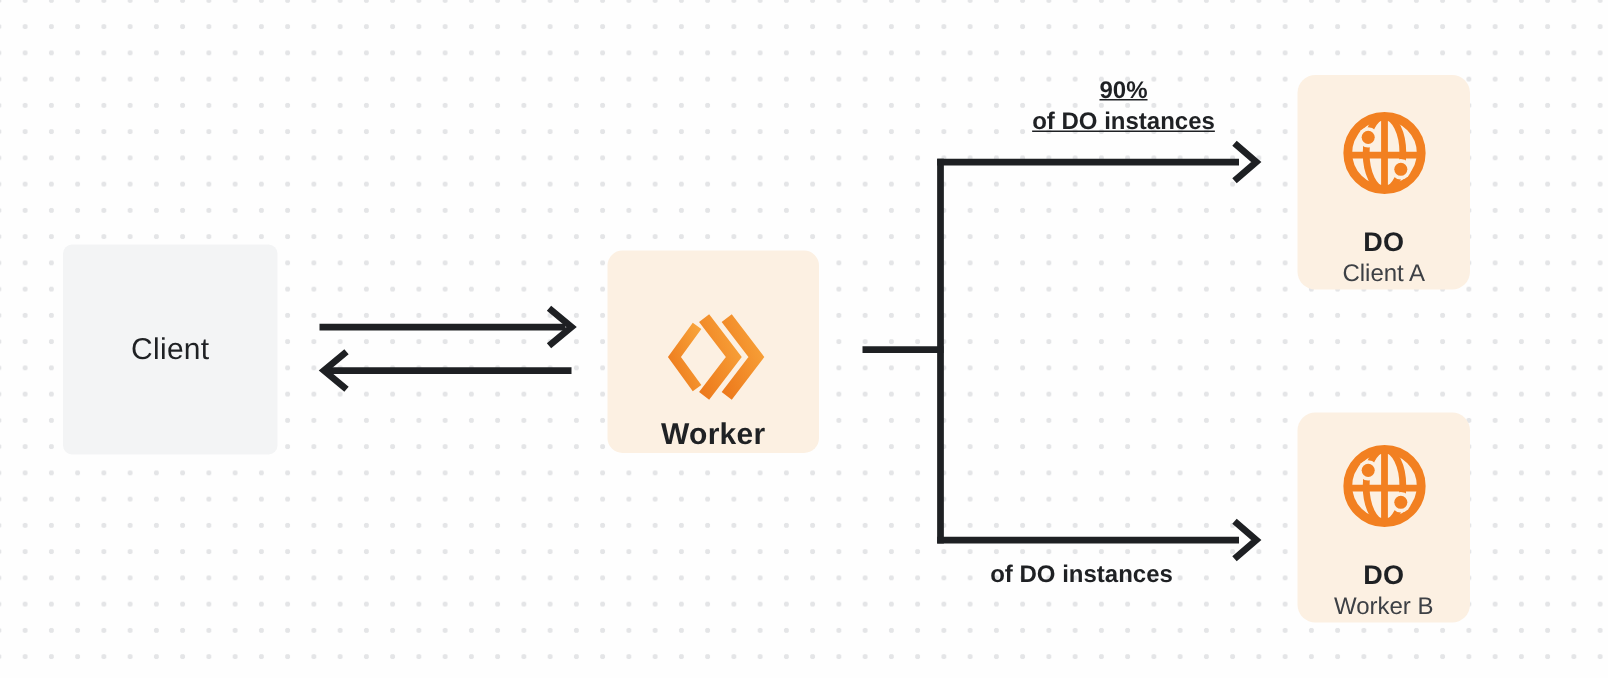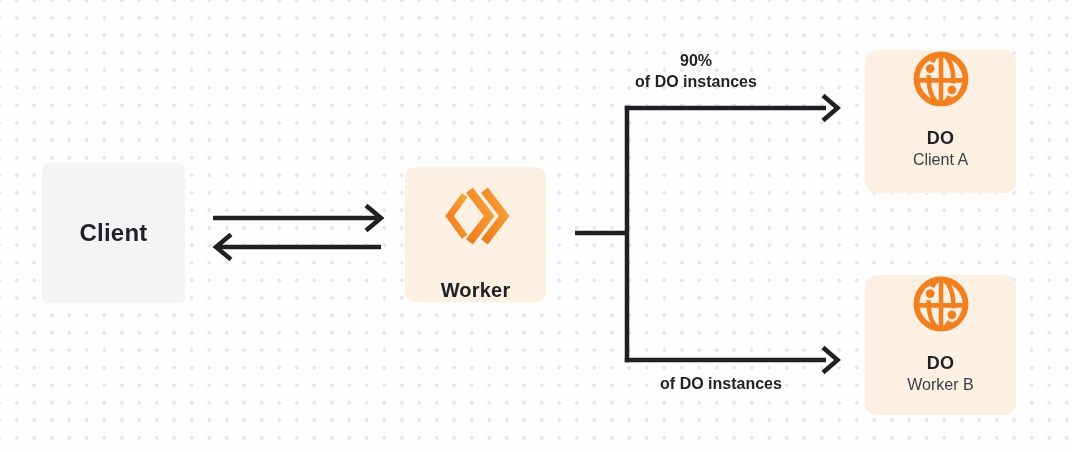--- a/index.html
+++ b/index.html
@@ -40,51 +40,51 @@
   .node{
     position:absolute;
     display:flex;flex-direction:column;
     align-items:center;justify-content:center;
   }
   .node-client{
     left:42px;top:163px;width:143px;height:140px;
     background:var(--box-gray);border-radius:6px;
   }
   .node-client .node-label{
-    font-size:24px;font-weight:bold;color:var(--text-dark);letter-spacing:.2px;
+    font-size:20px;font-weight:normal;color:var(--text-dark);letter-spacing:.2px;
   }
   .node-worker{
     left:405px;top:167px;width:141px;height:135px;
     background:var(--box-cream);border-radius:10px;
-    justify-content:space-between;padding-top:17px;
+    justify-content:flex-end;padding-top:17px;
   }
   .node-worker .node-label{
     font-size:20px;font-weight:bold;color:var(--text-dark);
     margin-top:9px;letter-spacing:.2px;
   }
   .node-do{
-    left:865px;width:151px;
+    left:865px;width:115px;
     background:var(--box-cream);border-radius:12px;
-    justify-content:flex-start;
+    justify-content:flex-end;
   }
   .node-do-a{top:50px;height:143px;}
   .node-do-b{top:275px;height:140px;}
   .node-do .node-title{
     font-size:18px;font-weight:bold;color:var(--text-dark);
     margin-top:19px;line-height:22px;letter-spacing:.2px;
   }
   .node-do .node-subtitle{
     font-size:16px;color:var(--text-muted);line-height:20px;margin-top:1px;
   }
   .branch-label{
     position:absolute;width:224px;text-align:center;
     font-size:16px;font-weight:bold;color:var(--text-dark);
     line-height:21px;
   }
-  .branch-label-top{left:584px;top:50px;}
+  .branch-label-top{left:637px;top:50px;text-decoration:underline;}
   .branch-label-bottom{left:609px;top:373px;}
 </style>
 </head>
 <body>
 
 <div class="canvas">
 
   <svg class="connectors" viewBox="0 0 1072 452" xmlns="http://www.w3.org/2000/svg">
     <g>
       <path d="M213 218 H377"></path>

